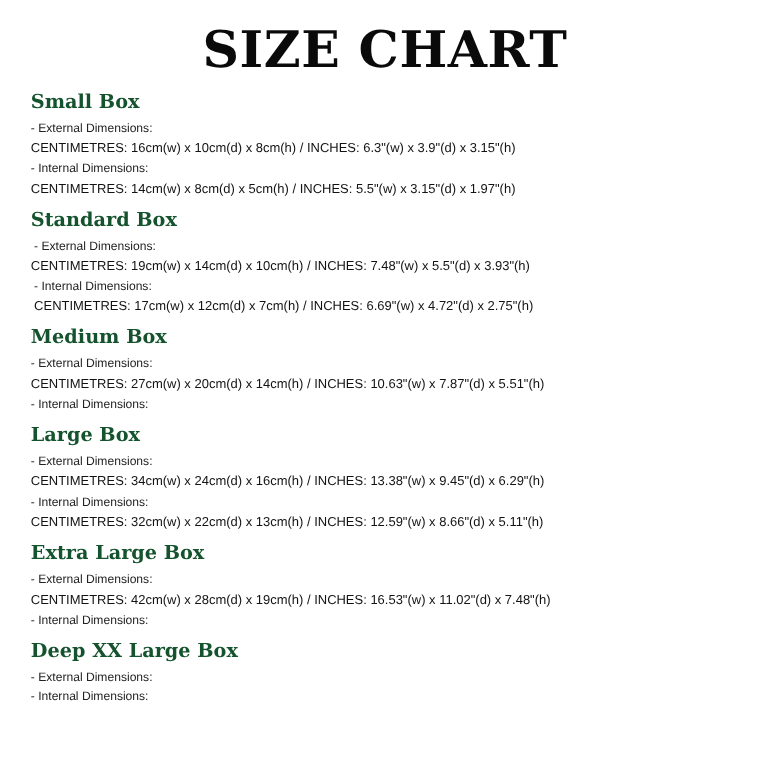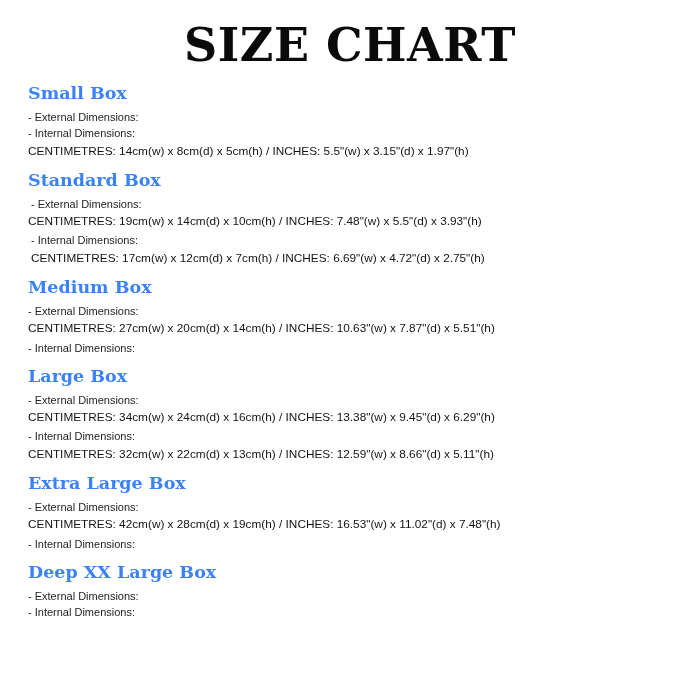--- a/index.html
+++ b/index.html
@@ -33,21 +33,21 @@
   }
   .size-block {
     margin-bottom: 9px;
   }
   .size-name {
     font-family: "DejaVu Serif", serif;
     font-weight: bold;
     font-size: 17.5px;
     line-height: 1.35;
     margin: 0 0 3px 0;
-    color: #3b82f6;
+    color: #14532d;
   }
   .dim-label {
     font-size: 11px;
     line-height: 1.5;
     margin: 0;
     color: #232323;
   }
   .dim-value {
     font-size: 11.8px;
     line-height: 1.55;
@@ -61,20 +61,21 @@
 </head>
 <body>
 
 <div class="page">
 
   <h1 class="chart-title">SIZE CHART</h1>
 
   <div class="size-block">
     <div class="size-name">Small Box</div>
     <div class="dim-label">- External Dimensions:</div>
+    <div class="dim-value">CENTIMETRES: 16cm(w) x 10cm(d) x 8cm(h) / INCHES: 6.3"(w) x 3.9"(d) x 3.15"(h)</div>
     <div class="dim-label">- Internal Dimensions:</div>
     <div class="dim-value">CENTIMETRES: 14cm(w) x 8cm(d) x 5cm(h) / INCHES: 5.5"(w) x 3.15"(d) x 1.97"(h)</div>
   </div>
 
   <div class="size-block">
     <div class="size-name">Standard Box</div>
     <div class="dim-label indent-1">- External Dimensions:</div>
     <div class="dim-value">CENTIMETRES: 19cm(w) x 14cm(d) x 10cm(h) / INCHES: 7.48"(w) x 5.5"(d) x 3.93"(h)</div>
     <div class="dim-label indent-1">- Internal Dimensions:</div>
     <div class="dim-value indent-1">CENTIMETRES: 17cm(w) x 12cm(d) x 7cm(h) / INCHES: 6.69"(w) x 4.72"(d) x 2.75"(h)</div>

